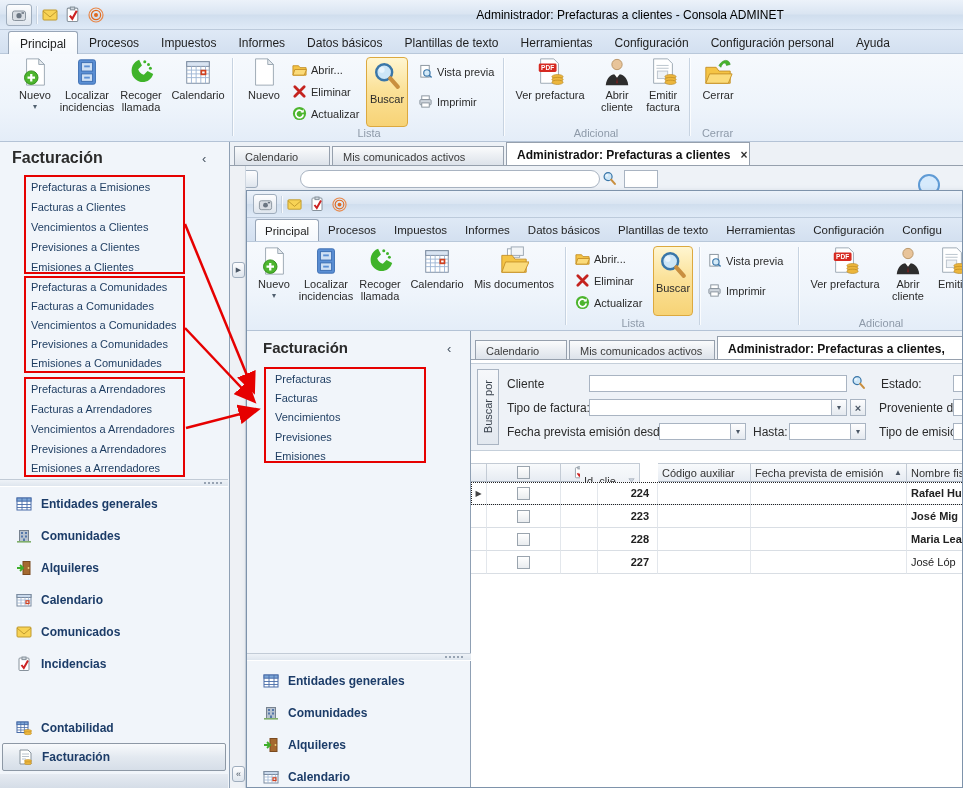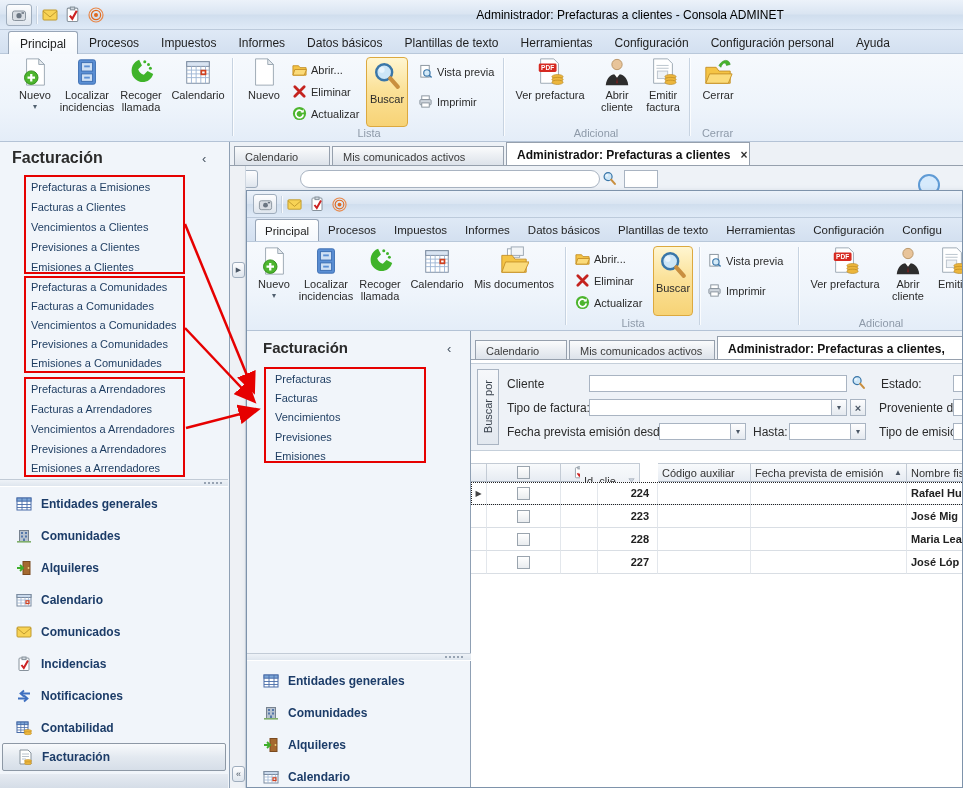--- a/index.html
+++ b/index.html
@@ -396,26 +396,20 @@
         <use href="#i-clip"></use>
       </svg>
       <span>Incidencias</span>
     </div>
   <div class="a nav" style="left:2px;top:618px;width:224px">
       <svg class="ic16">
         <use href="#i-mail"></use>
       </svg>
       <span>Comunicados</span>
     </div>
-  <div class="a nav" style="left:2px;top:682px;width:224px">
-      <svg class="ic16">
-        <use href="#i-sync"></use>
-      </svg>
-      <span>Notificaciones</span>
-    </div>
   <div class="a nav" style="left:2px;top:714px;width:224px">
       <svg class="ic16">
         <use href="#i-acct"></use>
       </svg>
       <span>Contabilidad</span>
     </div>
   <div class="a nav sel" style="left:2px;top:743px;width:224px">
       <svg class="ic16">
         <use href="#i-fact"></use>
       </svg>
@@ -731,21 +725,21 @@
   <div class="a td" style="left:224px;top:360px;width:16px;height:23px"></div>
   <div class="a td" style="left:240px;top:360px;width:74px;height:23px;justify-content:center">
       <span class="cb"></span>
     </div>
   <div class="a td" style="left:314px;top:360px;width:37px;height:23px"></div>
   <div class="a td" style="left:351px;top:360px;width:60px;height:23px;justify-content:flex-end;padding-right:8px;font-weight:bold">
       <span>227</span>
     </div>
   <div class="a td" style="left:411px;top:360px;width:93px;height:23px"></div>
   <div class="a td" style="left:504px;top:360px;width:156px;height:23px"></div>
-  <div class="a td" style="left:660px;top:360px;width:57px;height:23px;border-right:none;font-weight:bold;padding-left:4px">
+  <div class="a td" style="left:660px;top:360px;width:57px;height:23px;border-right:none;font-weight:normal;padding-left:4px">
       <span class="nowrap">José Lóp</span>
     </div>
 </div>
 
 <div class="a redbox" style="left:24px;top:175px;width:161px;height:99px;z-index:30"></div>
 <div class="a redbox" style="left:24px;top:276px;width:161px;height:97px;z-index:30"></div>
 <div class="a redbox" style="left:24px;top:377px;width:161px;height:100px;z-index:30"></div>
 <div class="a redbox" style="left:264px;top:367px;width:162px;height:96px;z-index:30"></div>
 <svg class="a" width="963" height="788" style="left:0;top:0;z-index:31;pointer-events:none">
   <defs>

